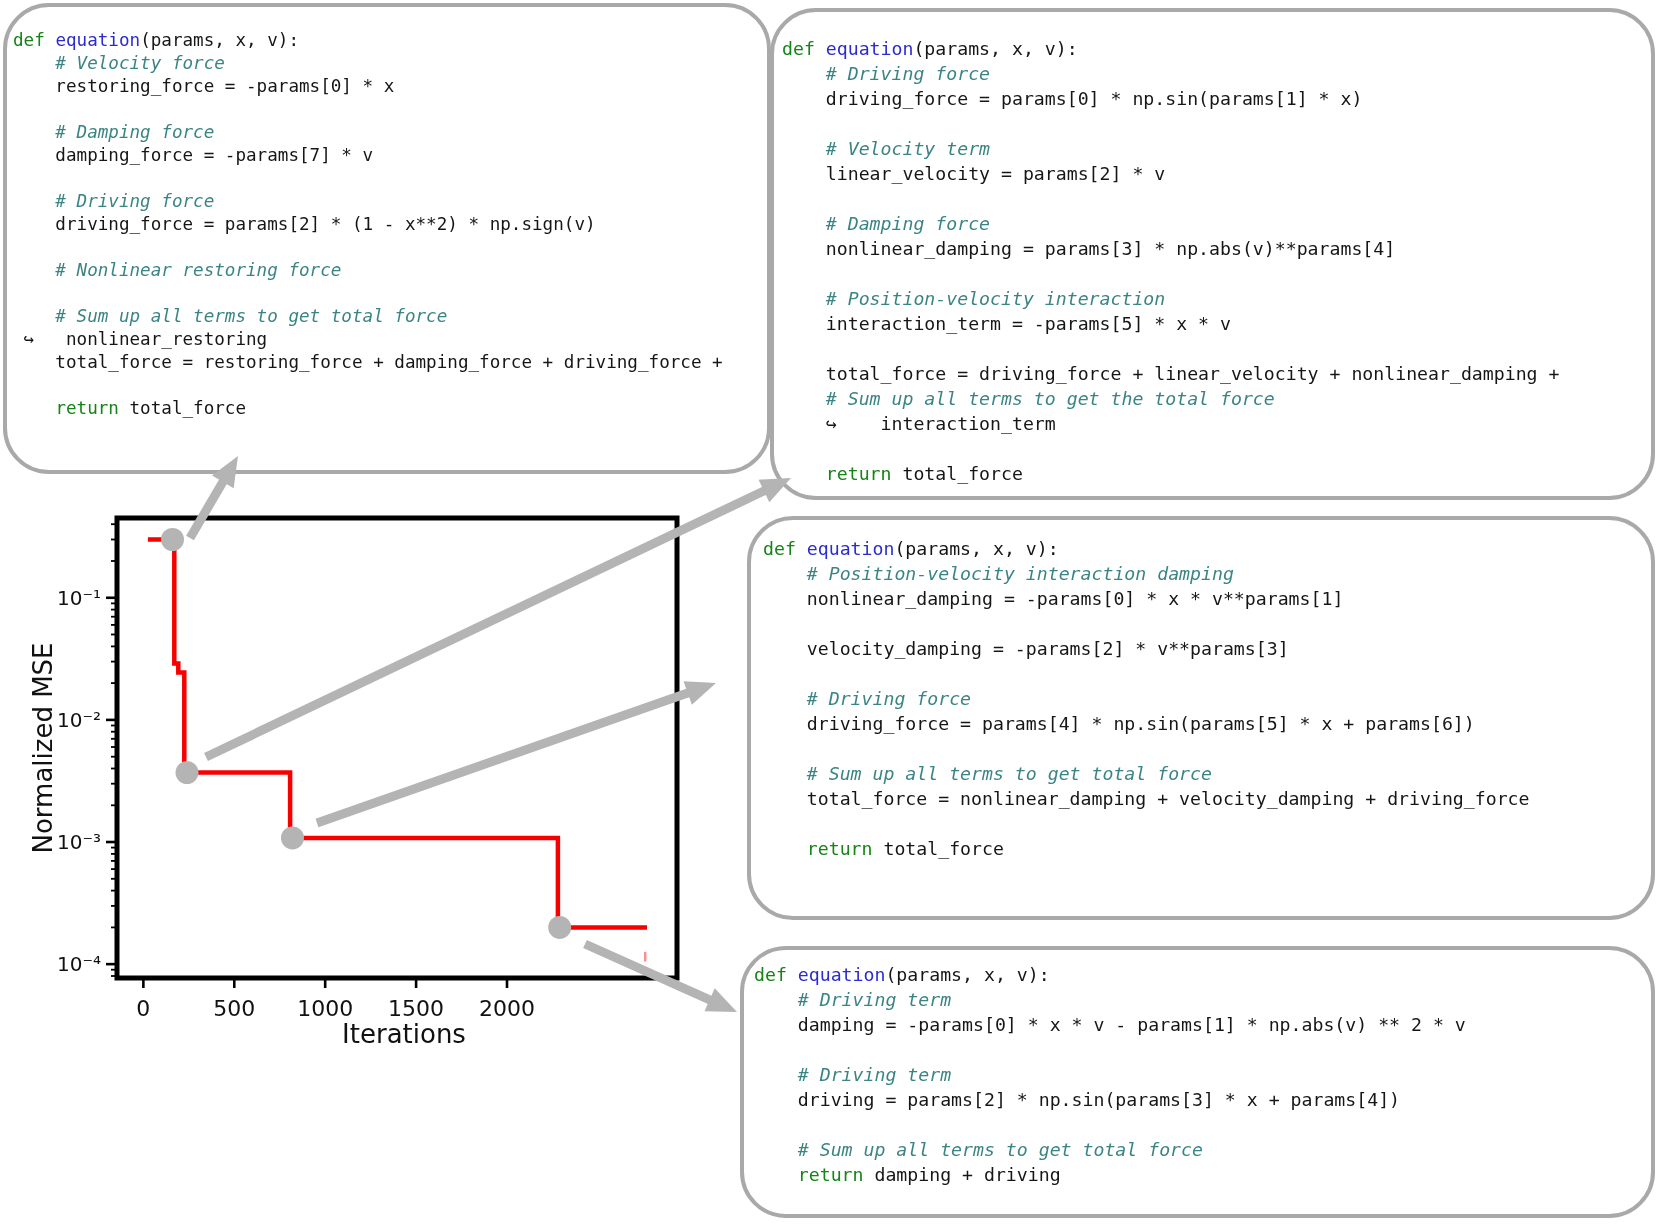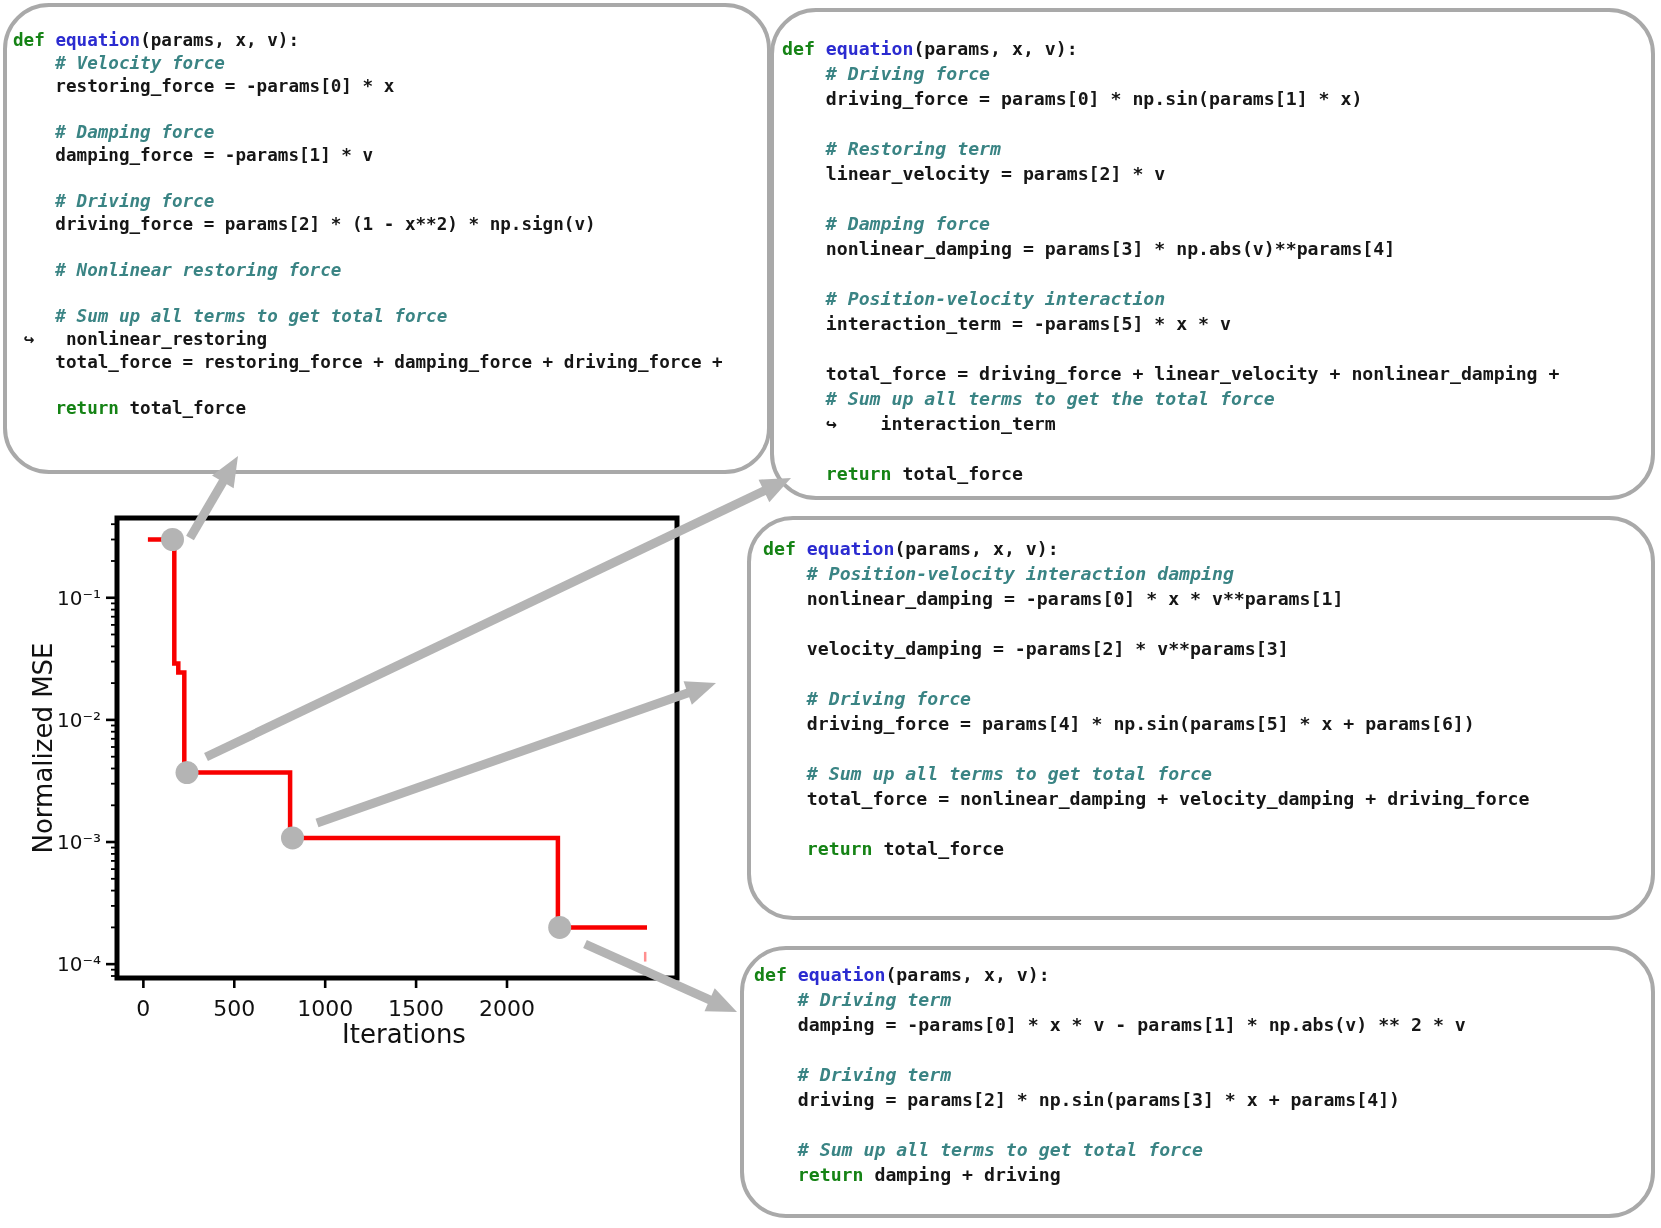--- a/index.html
+++ b/index.html
@@ -1,21 +1,21 @@
 <!DOCTYPE html>
 <html><head>
 <meta charset="utf-8">
 <style>
   html,body{margin:0;padding:0;background:#ffffff;}
   #canvas{position:relative;width:1661px;height:1228px;background:#ffffff;overflow:hidden;
           font-family:"DejaVu Sans",sans-serif;}
   .code-box{position:absolute;box-sizing:border-box;background:#ffffff;
             border:4px solid #a9a9a9;border-radius:46px;
             font-family:"DejaVu Sans Mono",monospace;color:#161616;overflow:hidden;}
-  .code-line{white-space:pre;font-weight:bold;}
+  .code-line{white-space:pre;}
   .tok-kw{color:#158315;}
   .tok-fn{color:#2b2bd0;}
   .tok-cm{color:#3a8484;font-style:italic;}
   .tok-pl{color:#161616;}
   #box1{left:3px;top:3px;width:768px;height:471px;padding:22px 6px 0 6px;
         font-size:17.6px;line-height:23px;}
   #box2{left:770px;top:8px;width:885px;height:492px;padding:24px 6px 0 8px;
         font-size:18.2px;line-height:25px;}
   #box3{left:747px;top:516px;width:908px;height:404px;padding:16px 6px 0 12px;
         font-size:18.2px;line-height:25px;}
@@ -27,39 +27,39 @@
 </head>
 <body>
 
 <div id="canvas">
   <div id="box1" class="code-box">
       <div class="code-line"><span class="tok-kw">def</span><span class="tok-pl"> </span><span class="tok-fn">equation</span><span class="tok-pl">(params, x, v):</span></div>
       <div class="code-line"><span class="tok-cm">    # Velocity force</span></div>
       <div class="code-line"><span class="tok-pl">    restoring_force = -params[0] * x</span></div>
       <div class="code-line">&nbsp;</div>
       <div class="code-line"><span class="tok-cm">    # Damping force</span></div>
-      <div class="code-line"><span class="tok-pl">    damping_force = -params[1] * v</span></div>
+      <div class="code-line"><span class="tok-pl">    damping_force = -params[7] * v</span></div>
       <div class="code-line">&nbsp;</div>
       <div class="code-line"><span class="tok-cm">    # Driving force</span></div>
       <div class="code-line"><span class="tok-pl">    driving_force = params[2] * (1 - x**2) * np.sign(v)</span></div>
       <div class="code-line">&nbsp;</div>
       <div class="code-line"><span class="tok-cm">    # Nonlinear restoring force</span></div>
       <div class="code-line">&nbsp;</div>
       <div class="code-line"><span class="tok-cm">    # Sum up all terms to get total force</span></div>
       <div class="code-line"><span class="tok-pl"> ↪   nonlinear_restoring</span></div>
       <div class="code-line"><span class="tok-pl">    total_force = restoring_force + damping_force + driving_force +</span></div>
       <div class="code-line">&nbsp;</div>
       <div class="code-line"><span class="tok-pl">    </span><span class="tok-kw">return</span><span class="tok-pl"> total_force</span></div>
     </div>
   <div id="box2" class="code-box">
       <div class="code-line"><span class="tok-kw">def</span><span class="tok-pl"> </span><span class="tok-fn">equation</span><span class="tok-pl">(params, x, v):</span></div>
       <div class="code-line"><span class="tok-cm">    # Driving force</span></div>
       <div class="code-line"><span class="tok-pl">    driving_force = params[0] * np.sin(params[1] * x)</span></div>
       <div class="code-line">&nbsp;</div>
-      <div class="code-line"><span class="tok-cm">    # Restoring term</span></div>
+      <div class="code-line"><span class="tok-cm">    # Velocity term</span></div>
       <div class="code-line"><span class="tok-pl">    linear_velocity = params[2] * v</span></div>
       <div class="code-line">&nbsp;</div>
       <div class="code-line"><span class="tok-cm">    # Damping force</span></div>
       <div class="code-line"><span class="tok-pl">    nonlinear_damping = params[3] * np.abs(v)**params[4]</span></div>
       <div class="code-line">&nbsp;</div>
       <div class="code-line"><span class="tok-cm">    # Position-velocity interaction</span></div>
       <div class="code-line"><span class="tok-pl">    interaction_term = -params[5] * x * v</span></div>
       <div class="code-line">&nbsp;</div>
       <div class="code-line"><span class="tok-pl">    total_force = driving_force + linear_velocity + nonlinear_damping +</span></div>
       <div class="code-line"><span class="tok-cm">    # Sum up all terms to get the total force</span></div>

